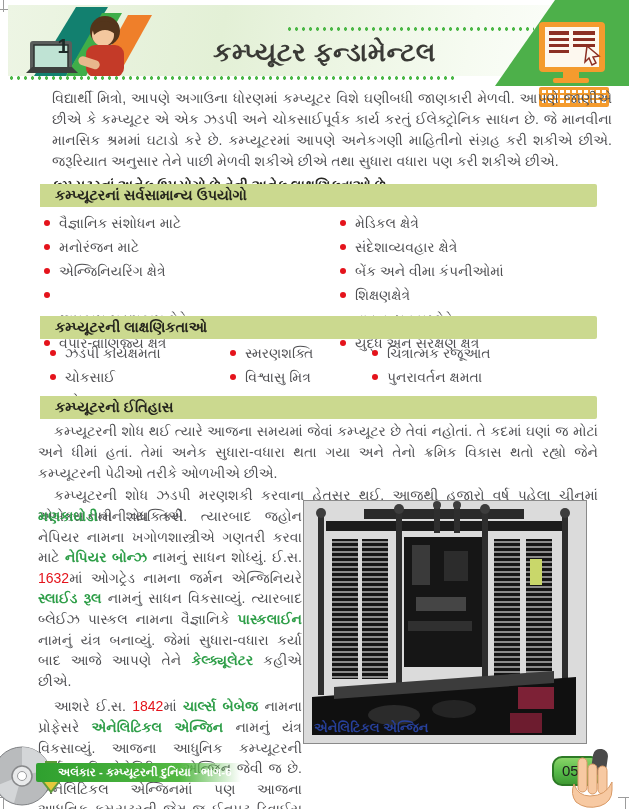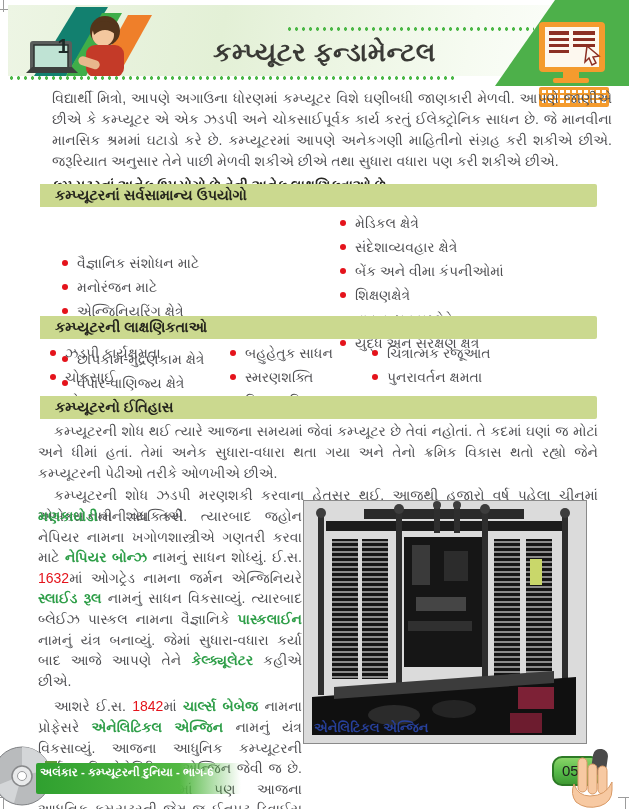--- a/index.html
+++ b/index.html
@@ -46,21 +46,21 @@
     box-sizing:border-box;border-radius:0 2px 2px 0;}
   .bar-uses{top:184px;}
   .bar-char{top:316px;}
   .bar-hist{top:396px;}
 
   
   .blist{position:absolute;font-size:14px;color:var(--body-text);}
   .bullet-item{line-height:24px;white-space:nowrap;}
   .bullet{display:inline-block;width:6px;height:6px;border-radius:50%;
     background:var(--highlight-red);margin-right:9px;vertical-align:2px;}
-  .uses-col1{left:62px;top:211px;width:285px;margin-top:40px;}
+  .uses-col1{left:44px;top:211px;width:285px;}
   .uses-col2{left:340px;top:211px;width:258px;}
   .char-col1{left:50px;top:341px;width:175px;}
   .char-col2{left:230px;top:341px;width:150px;}
   .char-col3{left:372px;top:341px;width:220px;}
 
   
   .hist-p{position:absolute;left:38px;width:560px;font-size:14px;line-height:21px;
     color:var(--body-text);text-align:justify;}
   .hist-p1{top:421px;text-indent:16px;}
   .hist-p2-intro{top:485px;text-indent:16px;}
@@ -71,23 +71,23 @@
   .seg-red{color:var(--highlight-red);font-weight:normal;}
 
   
   .engine-box{position:absolute;left:303px;top:500px;width:284px;height:244px;
     background:#dcdcdc;border:1px solid #8a8a8a;box-sizing:border-box;}
   .engine-caption{position:absolute;left:10px;bottom:7px;font-size:13px;font-weight:bold;
     color:var(--caption-blue);}
 
   
   .cd-icon{position:absolute;left:-6px;top:744px;width:66px;height:64px;}
-  .footer-bar{position:absolute;left:36px;top:763px;width:205px;height:31px;
+  .footer-bar{position:absolute;left:36px;top:763px;width:205px;height:19px;
     background:linear-gradient(90deg,var(--footer-green) 0%,#53b843 70%,rgba(130,200,95,0) 100%);
-    color:#ffffff;font-size:11.5px;font-weight:bold;line-height:19px;padding-left:4px;
+    color:#ffffff;font-size:11.5px;font-weight:bold;line-height:19px;padding-left:22px;
     box-sizing:border-box;border-radius:2px;white-space:nowrap;}
   .page-btn{position:absolute;left:552px;top:756px;width:49px;height:30px;
     background:linear-gradient(#8ad468,var(--page-btn-green) 55%,#3f9a33);
     border:2px solid #2d7a26;border-radius:10px;box-sizing:border-box;
     color:#20201d;font-weight:normal;font-size:15px;line-height:26px;padding-left:8px;}
   .hand{position:absolute;left:566px;top:748px;width:54px;height:60px;}
 </style>
 </head>
 <body>
 
@@ -202,21 +202,20 @@
       <div class="bullet-item"><span class="bullet"></span><span>યુદ્ધ અને સંરક્ષણ ક્ષેત્રે</span></div>
     </div>
 
   <div class="sec-bar bar-char">કમ્પ્યૂટરની લાક્ષણિકતાઓ</div>
   <div class="blist char-col1">
       <div class="bullet-item"><span class="bullet"></span><span>ઝડપી કાર્યક્ષમતા</span></div>
       <div class="bullet-item"><span class="bullet"></span><span>ચોકસાઈ</span></div>
       <div class="bullet-item"><span class="bullet"></span><span>એકાગ્રતા</span></div>
     </div>
   <div class="blist char-col2">
-      <div class="bullet-item"><span class="bullet"></span><span>બહુહેતુક સાધન</span></div>
       <div class="bullet-item"><span class="bullet"></span><span>સ્મરણશક્તિ</span></div>
       <div class="bullet-item"><span class="bullet"></span><span>વિશ્વાસુ મિત્ર</span></div>
     </div>
   <div class="blist char-col3">
       <div class="bullet-item"><span class="bullet"></span><span>ચિત્રાત્મક રજૂઆત</span></div>
       <div class="bullet-item"><span class="bullet"></span><span>પુનરાવર્તન ક્ષમતા</span></div>
     </div>
 
   <div class="sec-bar bar-hist">કમ્પ્યૂટરનો ઈતિહાસ</div>
   <div class="hist-p hist-p1">કમ્પ્યૂટરની શોધ થઈ ત્યારે આજના સમયમાં જેવાં કમ્પ્યૂટર છે તેવાં નહોતાં. તે કદમાં ઘણાં જ મોટાં અને ધીમાં હતાં. તેમાં અનેક સુધારા-વધારા થતા ગયા અને તેનો ક્રમિક વિકાસ થતો રહ્યો જેને કમ્પ્યૂટરની પેઢીઓ તરીકે ઓળખીએ છીએ.</div>

